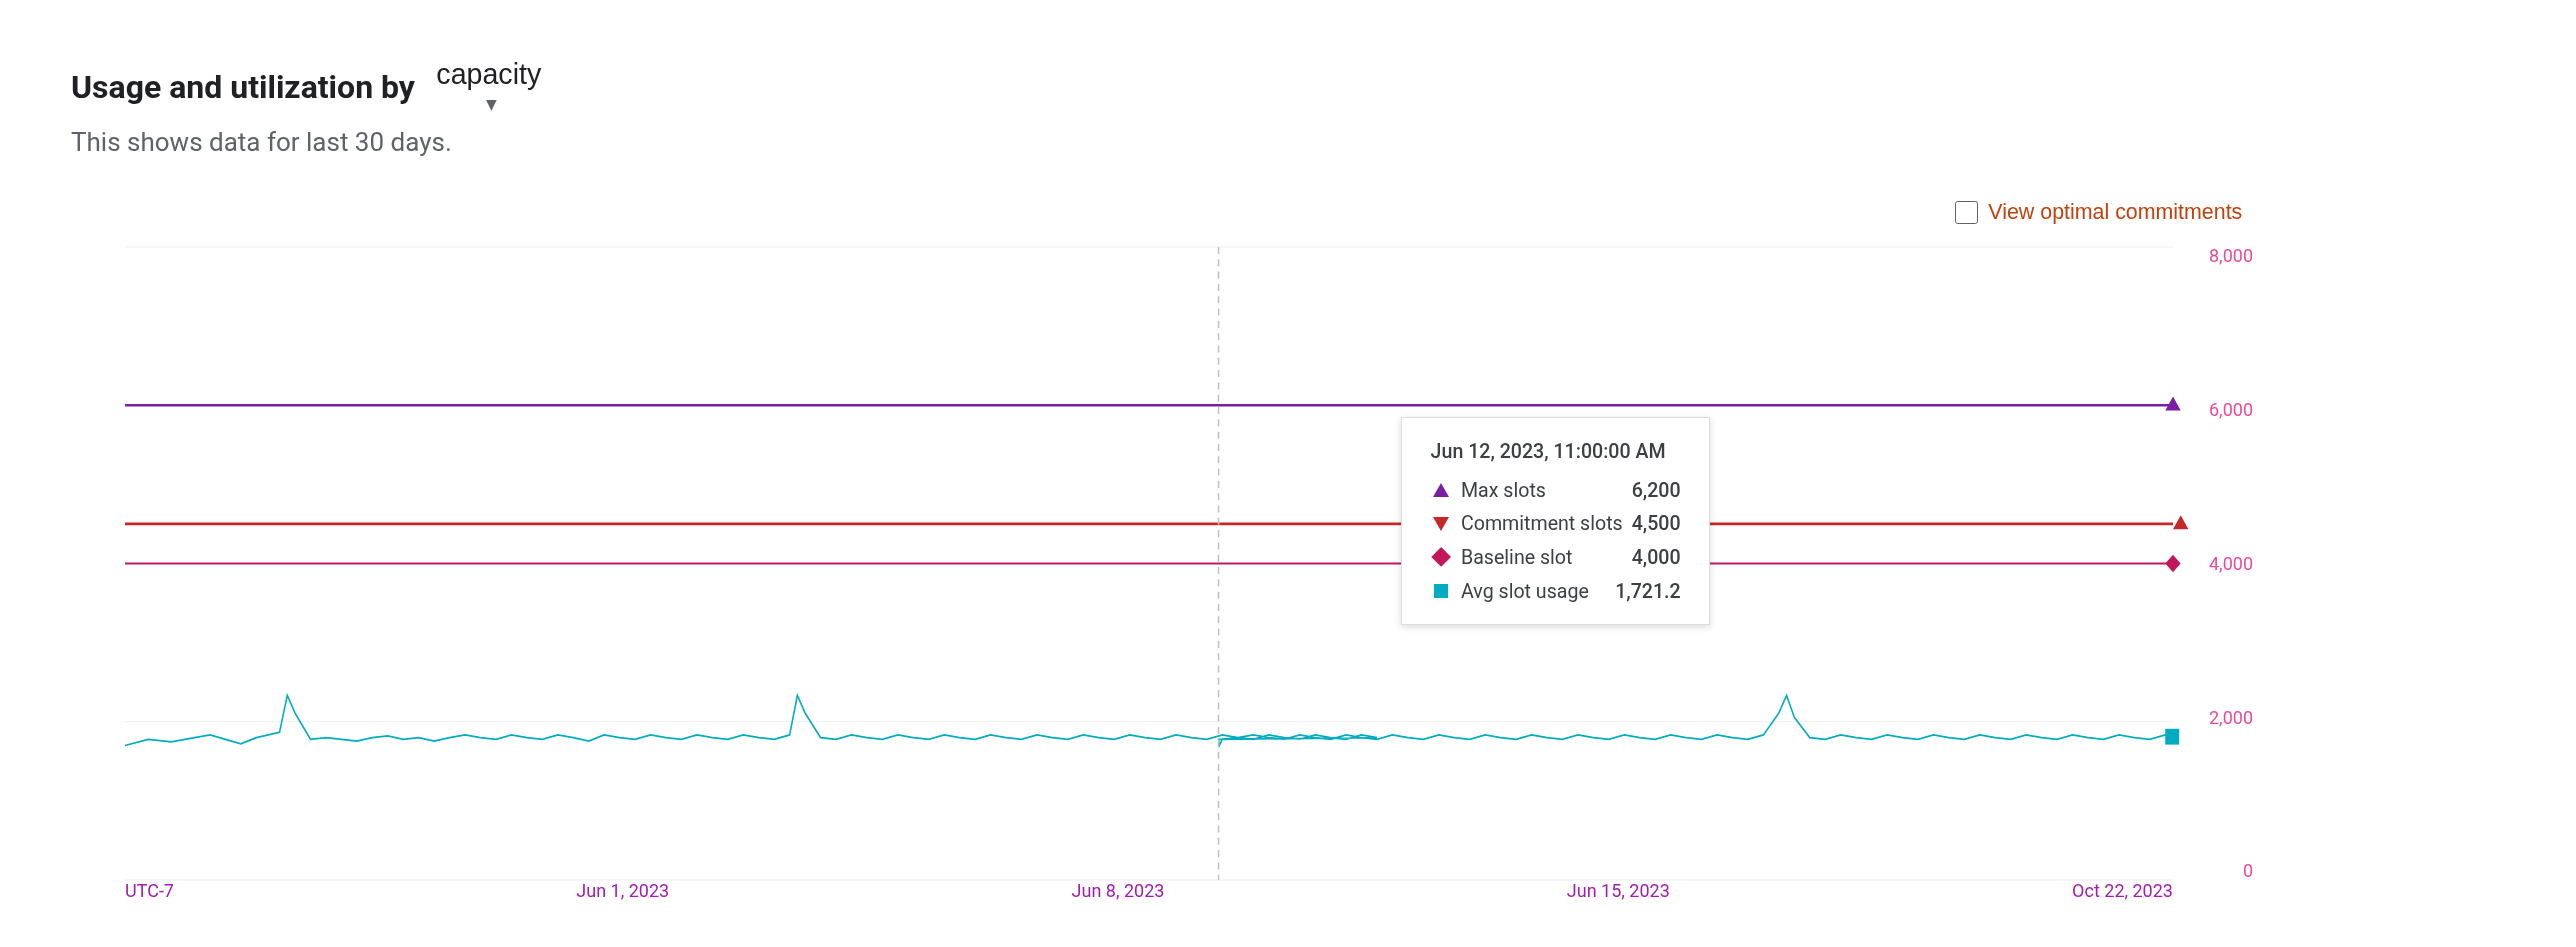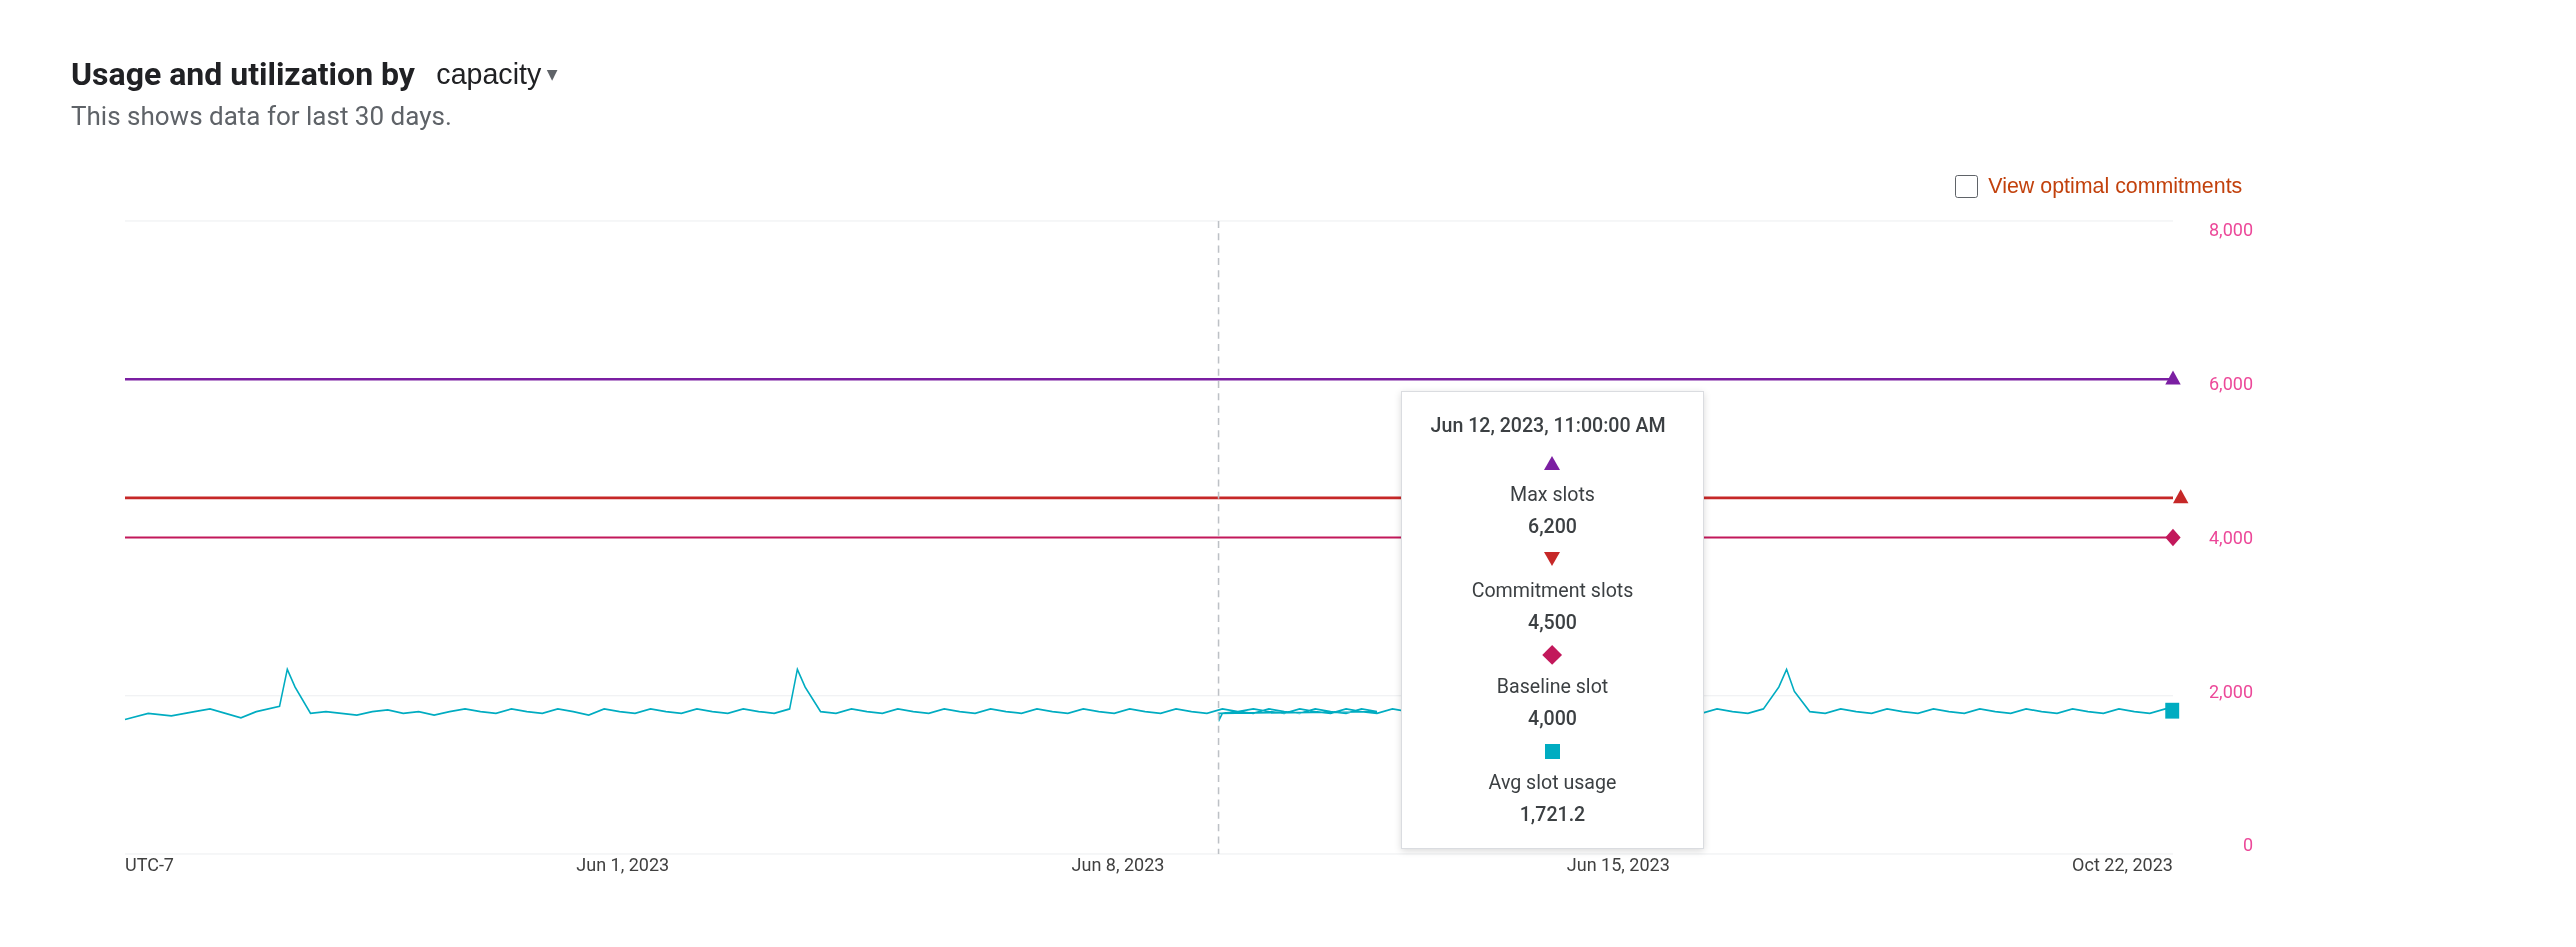--- a/index.html
+++ b/index.html
@@ -32,20 +32,21 @@
       display: flex;
       align-items: center;
       font-size: 28.6px;
       font-weight: 400;
       color: #202124;
       cursor: pointer;
       border: none;
       background: transparent;
       padding: 3.6px 7.1px;
       border-radius: 3.6px;
+      flex-direction: column;
     }
     .chevron { font-size: 21.4px; margin-left: 5.4px; color: #5f6368; }
     .subtitle {
       font-size: 26px;
       color: #5f6368;
       margin-bottom: 36px;
     }
     .chart-area {
       position: relative;
       width: 100%;
@@ -102,21 +103,21 @@
       bottom: 0;
       left: 54px;
       right: 80px;
       height: 45px;
       display: flex;
       justify-content: space-between;
       align-items: flex-start;
     }
     .x-label {
       font-size: 18px;
-      color: #404040;
+      color: #a21caf;
     }
     .chart-plot {
       position: absolute;
       top: 0;
       left: 54px;
       right: 80px;
       bottom: 45px;
       overflow: visible;
     }
     .tooltip {
@@ -134,21 +135,20 @@
       font-size: 19.6px;
       color: #3c4043;
       font-weight: 500;
       margin-bottom: 16px;
     }
     .tooltip-row {
       display: flex;
       align-items: center;
       margin-bottom: 10.7px;
       gap: 9px;
-      flex-direction: column;
     }
     .tooltip-row:last-child { margin-bottom: 0; }
     .tooltip-icon {
       width: 21.4px;
       height: 21.4px;
       flex-shrink: 0;
       display: flex;
       align-items: center;
       justify-content: center;
     }

